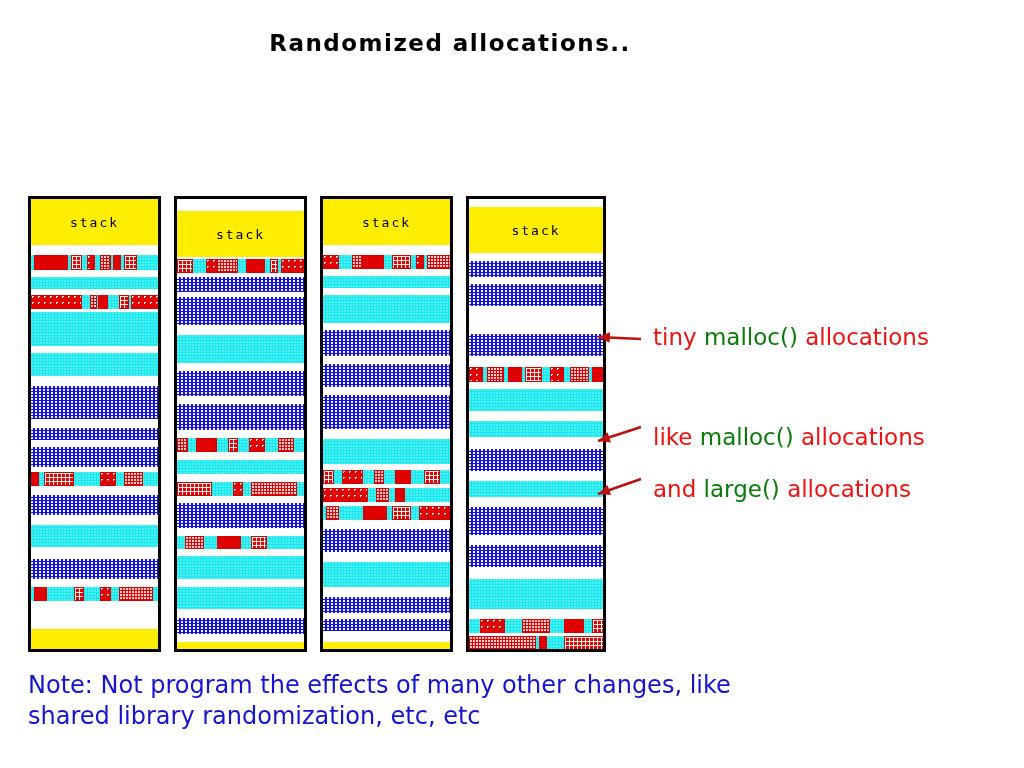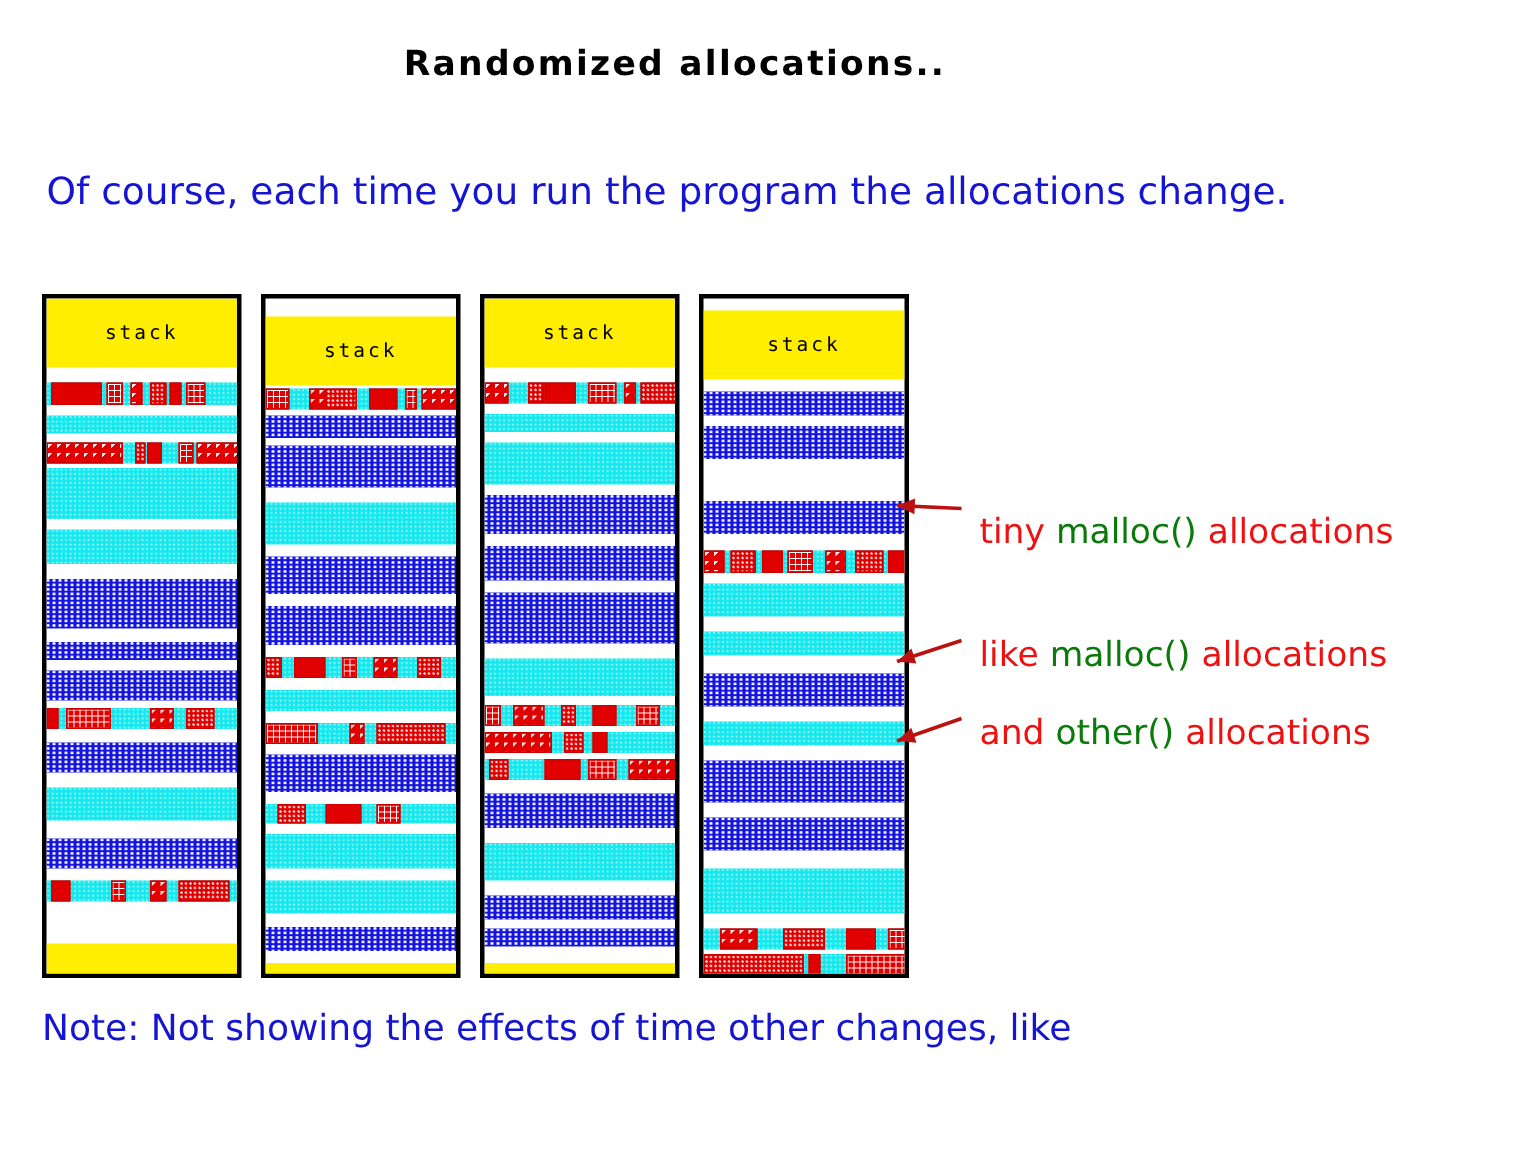--- a/index.html
+++ b/index.html
@@ -98,21 +98,20 @@
   .arrows{position:absolute;left:0;top:0;width:1024px;height:768px;
           pointer-events:none;}
 </style>
 </head>
 <body>
 
 <div class="slide">
 
   <div class="title">Randomized allocations..</div>
 
-  <div class="subtitle">Of course, each time you run the program the allocations change.</div>
 
   <div id="columns-host">
       <div class="col" style="left: 28px; width: 133px;">
         <div class="band b-stack" style="top: 0px; height: 46px;">stack</div>
         <div class="band b-tiny" style="top: 56px; height: 15px;">
           <div class="chunk solid" style="left: 2.66px; width: 34.58px;"></div>
           <div class="chunk grid" style="left: 39.9px; width: 10.64px;"></div>
           <div class="chunk diag" style="left: 55.86px; width: 7.98px;"></div>
           <div class="chunk " style="left: 69.16px; width: 10.64px;"></div>
           <div class="chunk solid" style="left: 82.46px; width: 7.98px;"></div>
@@ -255,50 +254,51 @@
           <div class="chunk grid" style="left: 123.2px; width: 39.2px;"></div>
         </div>
         <div class="band b-tiny" style="top: 437px; height: 14px;">
           <div class="chunk " style="left: 0px; width: 67.2px;"></div>
           <div class="chunk solid" style="left: 70px; width: 8.4px;"></div>
           <div class="chunk grid" style="left: 95.2px; width: 42px;"></div>
         </div>
       </div>
     </div>
 
-  <div class="anno" id="anno-tiny" style="left: 653px; top: 341px;">
+  <div class="anno" id="anno-tiny" style="left: 653px; top: 323px;">
     <div>
       <span>tiny </span><span class="fn">malloc()</span><span> allocations</span>
     </div>
   </div>
 
   <div class="anno" id="anno-large" style="left: 653px; top: 423px;">
     <div>
       <span>like </span><span class="fn">malloc()</span><span> allocations</span>
     </div>
   </div>
 
   <div class="anno" id="anno-mmap" style="left: 653px; top: 475px;">
     <div>
-      <span>and </span><span class="fn">other()</span><span> allocations</span>
+      <span>and </span><span class="fn">large()</span><span> allocations</span>
     </div>
   </div>
 
   <svg class="arrows" id="arrow-layer">
       <g>
         <line x1="641" y1="339" x2="598" y2="337" stroke="#bb1111" stroke-width="2.5"></line>
         <polygon points="598.0,337.0 610.1,332.3 609.6,342.8" fill="#bb1111"></polygon>
       </g>
       <g>
         <line x1="641" y1="427" x2="598" y2="441" stroke="#bb1111" stroke-width="2.5"></line>
         <polygon points="598.0,441.0 607.6,432.3 610.9,442.4" fill="#bb1111"></polygon>
       </g>
       <g>
         <line x1="641" y1="479" x2="598" y2="494" stroke="#bb1111" stroke-width="2.5"></line>
         <polygon points="598.0,494.0 607.5,485.1 611.0,495.1" fill="#bb1111"></polygon>
       </g>
     </svg>
 
   <div class="footnote">
-    <div>Note: Not showing the effects of time other changes, like</div>
+    <div>Note: Not program the effects of many other changes, like</div>
+    <div>shared library randomization, etc, etc</div>
   </div>
 
 </div>
 
 </body></html>

